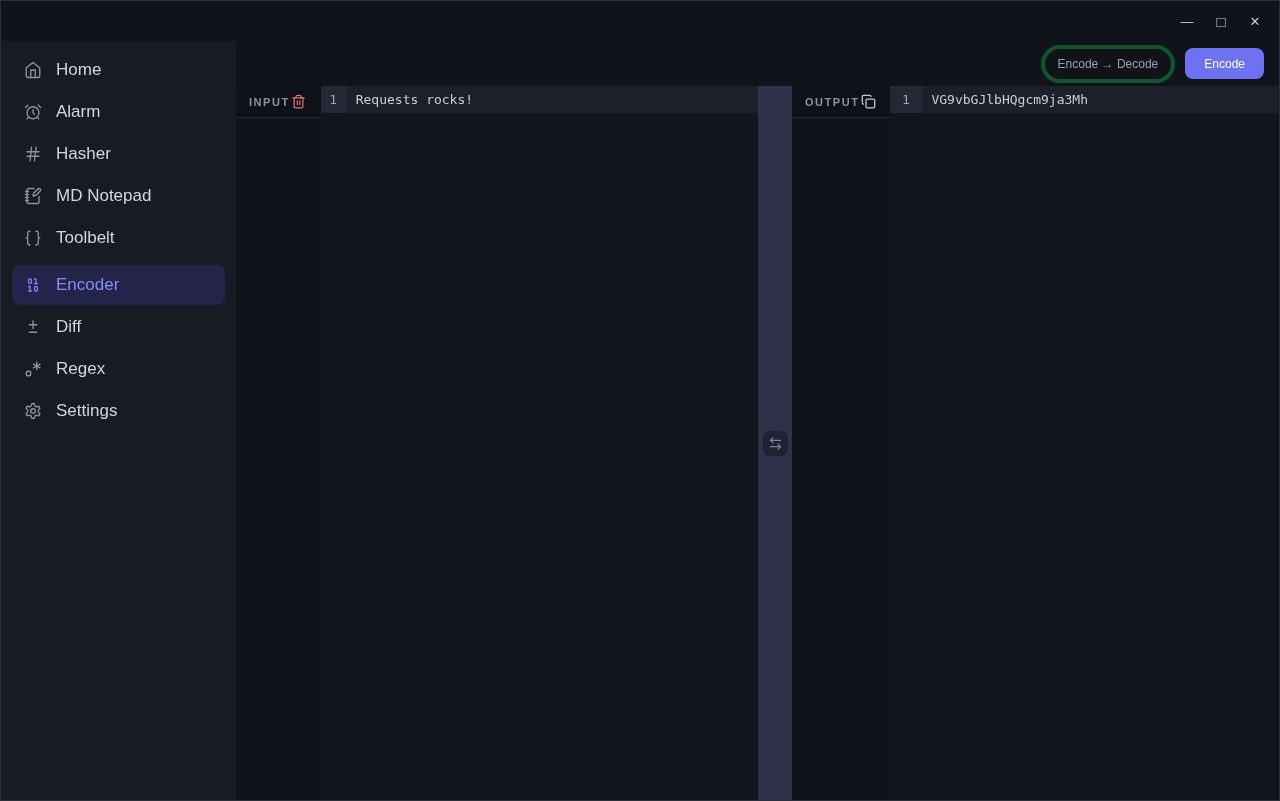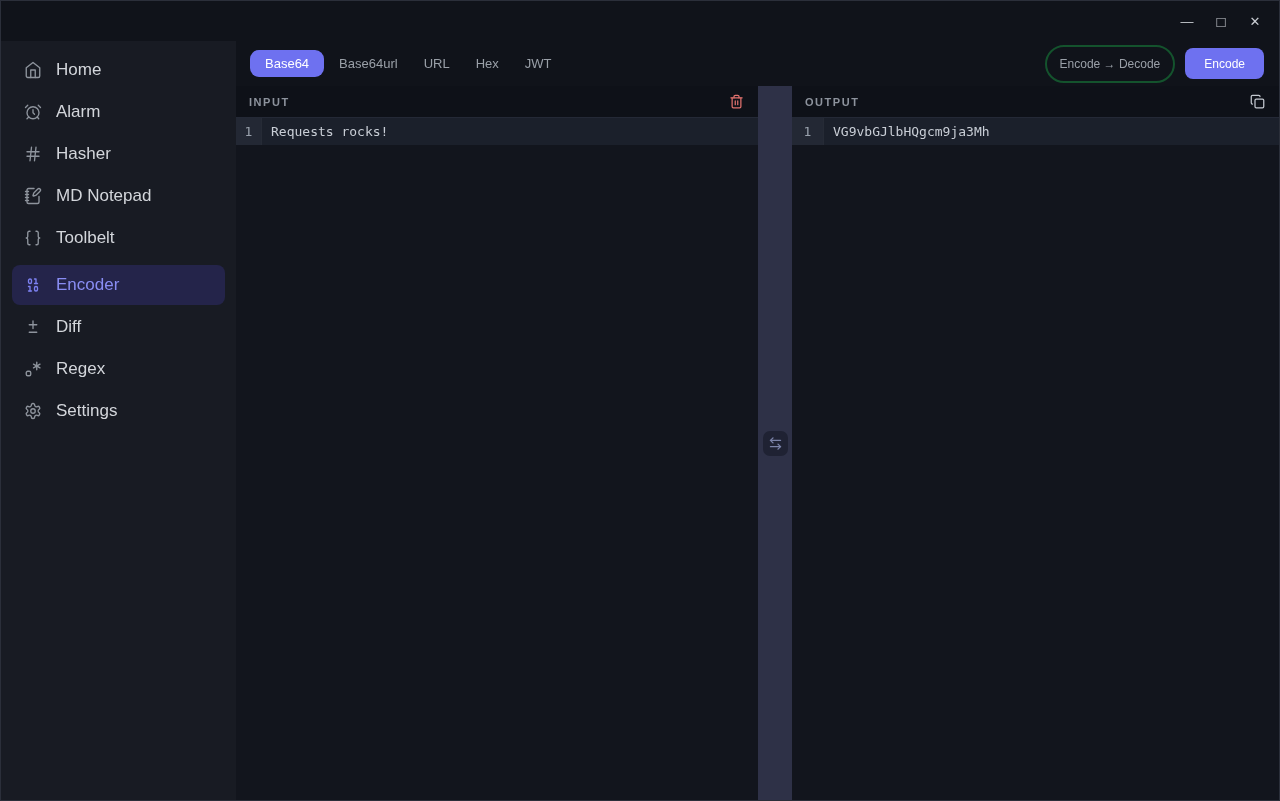--- a/index.html
+++ b/index.html
@@ -67,34 +67,34 @@
     display: flex; align-items: center;
     font-size: 13px; color: #9aa0a8;
     border-radius: 9px; cursor: pointer;
     background: transparent;
   }
   .tab.active { background: #6e71f0; color: #ffffff; padding: 0 15px; }
   .toolbar-actions { margin-left: auto; display: flex; align-items: center; gap: 10px; }
   .mode-toggle {
     height: 38px; padding: 0 13px;
     display: flex; align-items: center;
-    border: 2px solid #14532d; border-radius: 999px;
+    border: 4px solid #14532d; border-radius: 999px;
     font-size: 12px; color: #9aa0a8;
     background: transparent; cursor: pointer;
   }
   .primary-btn {
     height: 31px; padding: 0 19px;
     display: flex; align-items: center;
     background: #6e71f0; border-radius: 8px;
     color: #ffffff; font-size: 12px;
     cursor: pointer;
   }
   
   .workspace { flex: 1; display: flex; min-height: 0; }
-  .panel { display: flex; flex-direction: column; min-width: 0; }
+  .panel { display: flex; flex-direction: row; min-width: 0; }
   .panel.input-panel { width: 522px; flex: none; }
   .panel.output-panel { flex: 1; }
   .panel-header {
     height: 32px; flex: none;
     display: flex; align-items: center; justify-content: space-between;
     padding: 0 13px;
     background: #0e1118;
     border-bottom: 1px solid #242936;
   }
   .panel-title {
@@ -269,27 +269,20 @@
             </svg>
         </span>
         <span class="nav-label">Settings</span>
       </div>
 
     </aside>
 
     <div class="main">
 
       <div class="toolbar">
-        <div class="tabs">
-          <div class="tab active">Base64</div>
-          <div class="tab">Base64url</div>
-          <div class="tab">URL</div>
-          <div class="tab">Hex</div>
-          <div class="tab">JWT</div>
-        </div>
         <div class="toolbar-actions">
           <div class="mode-toggle">Encode → Decode</div>
           <div class="primary-btn">Encode</div>
         </div>
       </div>
 
       <div class="workspace">
 
         <section class="panel input-panel">
           <header class="panel-header">

